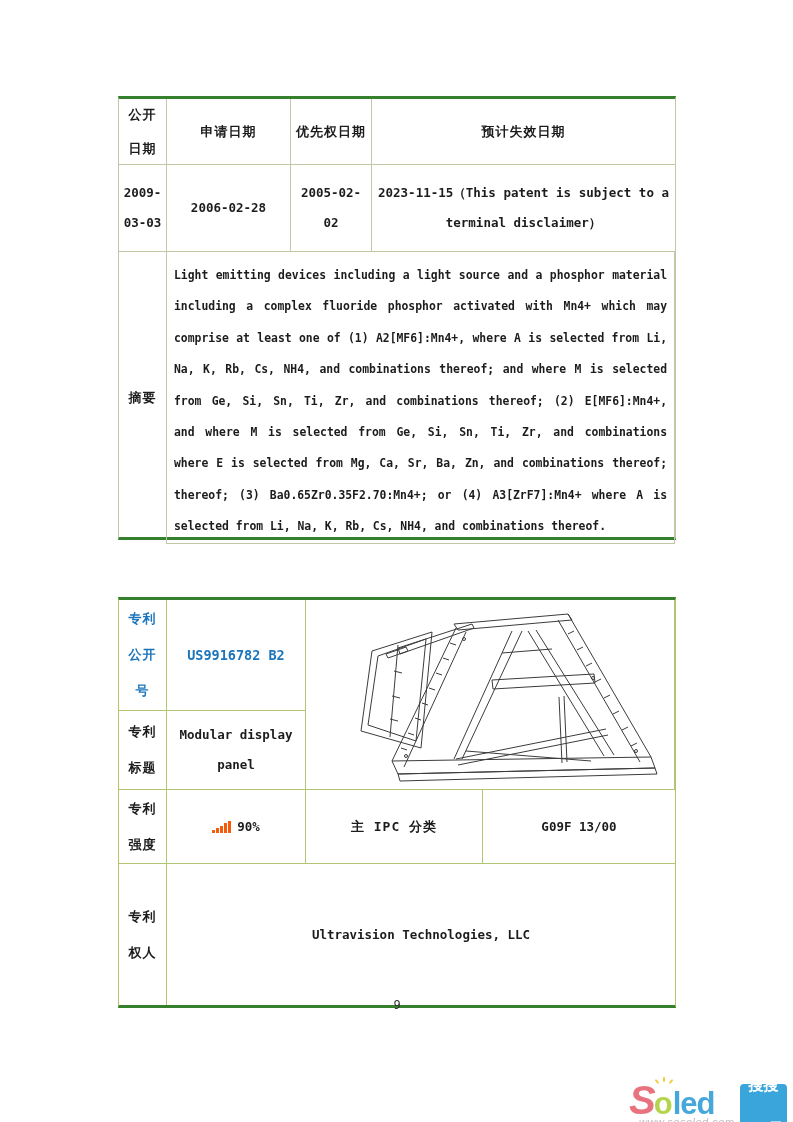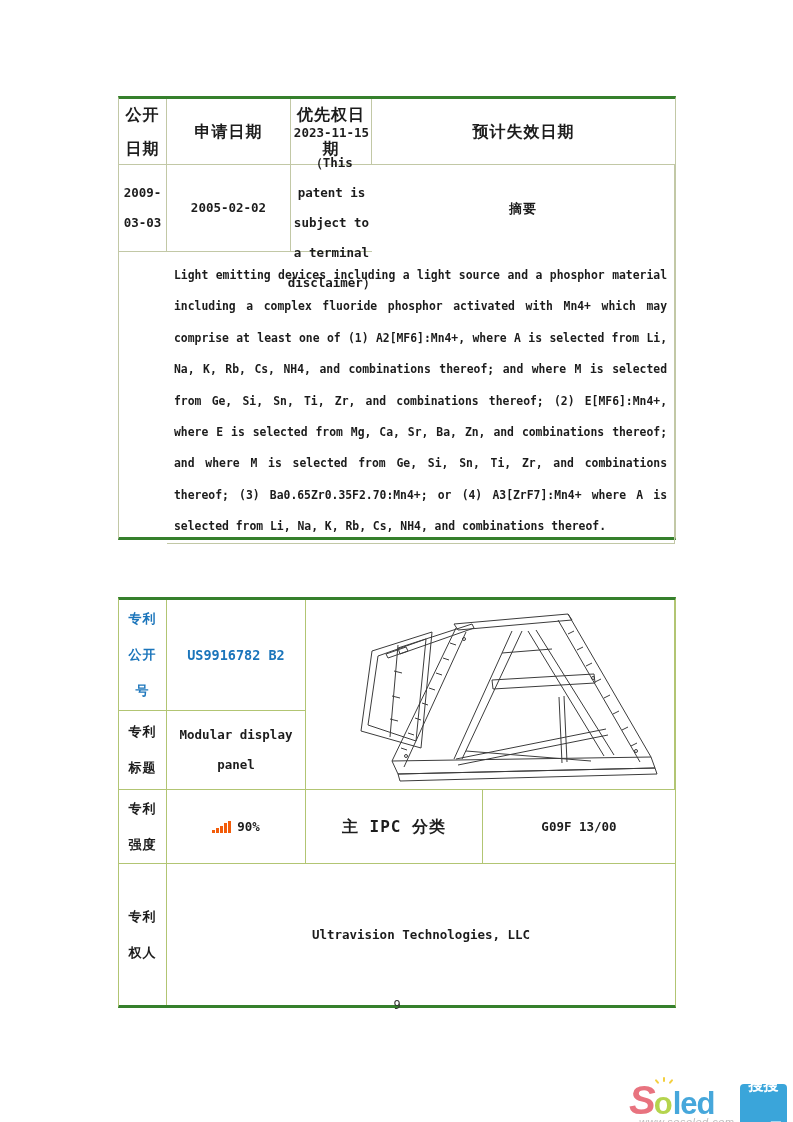--- a/index.html
+++ b/index.html
@@ -24,21 +24,21 @@
       border-left:1px solid #b2c573;border-right:1px solid #b2c573;}
   .cell{
     box-sizing:border-box;display:flex;flex-direction:column;
     align-items:center;justify-content:center;text-align:center;
     font-size:12.5px;line-height:30px;padding:2px 4px;font-weight:bold;
   }
   .t1 .cell{border-right:1px solid #c2c8a6;border-bottom:1px solid #c2c8a6;}
   .t2 .cell{border-right:1px solid #b2c573;border-bottom:1px solid #b2c573;}
   .no-r{border-right:none !important;}
   .no-b{border-bottom:none !important;}
-  .hdr{font-weight:bold;font-size:16px;letter-spacing:1px;line-height:34px;}
+  .hdr{font-weight:bold;font-size:13px;letter-spacing:1px;line-height:34px;}
   .lbl{font-weight:bold;font-size:13px;letter-spacing:1px;line-height:36px;}
   .lbl-blue{color:#1b75bb;}
   .blue-strong{color:#1b75bb;font-weight:bold;font-size:13.5px;}
   
   .abs-cell{
     grid-column:2 / 5;display:block;text-align:justify;
     padding:8px 7px 0 7px;font-size:11.4px;border-bottom:none;border-right:none;
   }
   .abs-line{line-height:31.4px;text-align:justify;text-align-last:justify;white-space:nowrap;}
   .abs-line.last{text-align-last:left;}
@@ -76,32 +76,33 @@
 </head>
 <body>
 
 <div class="ptable t1">
   <div class="cell hdr">公开日期</div>
   <div class="cell hdr">申请日期</div>
   <div class="cell hdr">优先权日期</div>
   <div class="cell hdr no-r">预计失效日期</div>
 
   <div class="cell">2009-03-03</div>
+  <div class="cell">2006-02-28</div>
   <div class="cell">2005-02-02</div>
   <div class="cell no-r">2023-11-15（This patent is subject to a terminal disclaimer）</div>
 
   <div class="cell lbl no-b">摘要</div>
   <div class="cell abs-cell">
     <div class="abs-line">Light emitting devices including a light source and a phosphor material</div>
     <div class="abs-line">including a complex fluoride phosphor activated with Mn4+ which may</div>
     <div class="abs-line">comprise at least one of (1) A2[MF6]:Mn4+, where A is selected from Li,</div>
     <div class="abs-line">Na, K, Rb, Cs, NH4, and combinations thereof; and where M is selected</div>
     <div class="abs-line">from Ge, Si, Sn, Ti, Zr, and combinations thereof; (2) E[MF6]:Mn4+,</div>
+    <div class="abs-line">and where M is selected from Ge, Si, Sn, Ti, Zr, and combinations</div>
     <div class="abs-line">where E is selected from Mg, Ca, Sr, Ba, Zn, and combinations thereof;</div>
-    <div class="abs-line">and where M is selected from Ge, Si, Sn, Ti, Zr, and combinations</div>
     <div class="abs-line">thereof; (3) Ba0.65Zr0.35F2.70:Mn4+; or (4) A3[ZrF7]:Mn4+ where A is</div>
     <div class="abs-line last">selected from Li, Na, K, Rb, Cs, NH4, and combinations thereof.</div>
   </div>
 </div>
 
 <div class="ptable t2">
 
   <div class="cell lbl lbl-blue" style="grid-row:1;grid-column:1;">专利公开号</div>
   <div class="cell blue-strong" style="grid-row:1;grid-column:2;">US9916782 B2</div>
 

